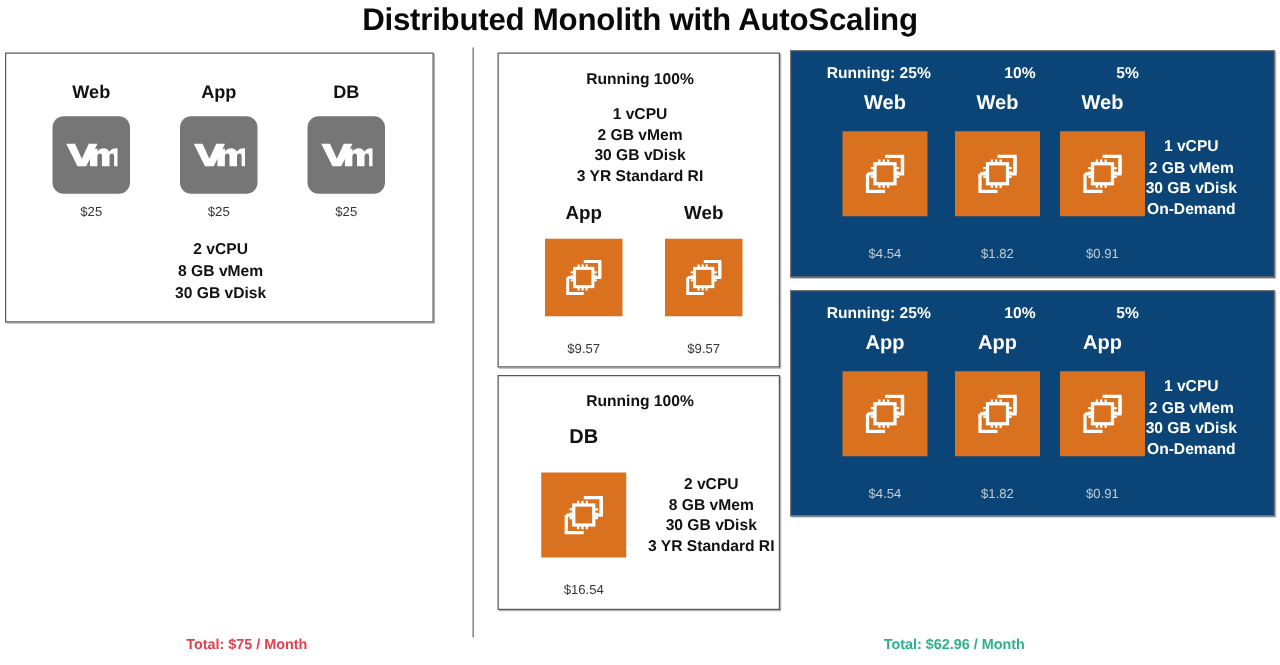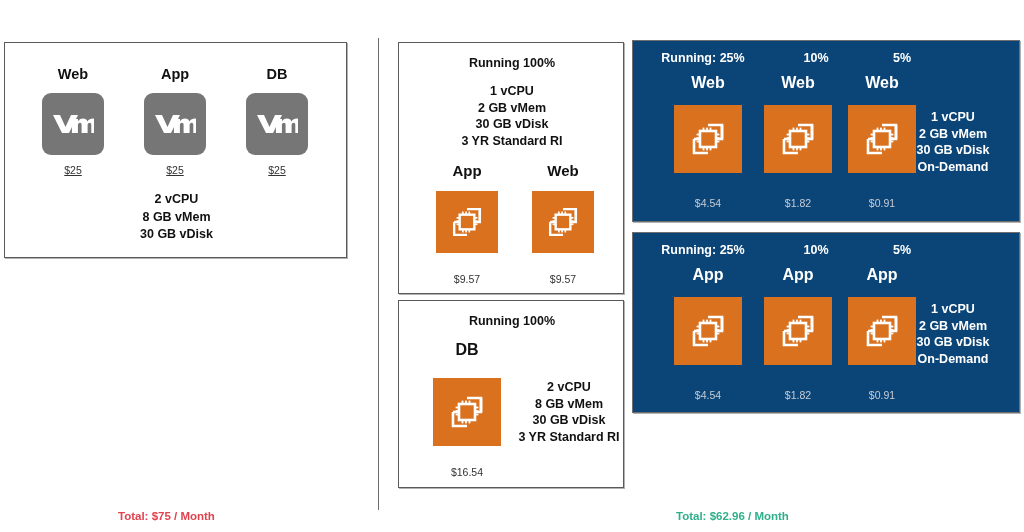--- a/index.html
+++ b/index.html
@@ -43,21 +43,21 @@
   .vm-col.c1{left:18px;top:22px;}
   .vm-col.c2{left:120px;top:22px;}
   .vm-col.c3{left:222px;top:22px;}
   .vm-label{font-size:14.5px;font-weight:bold;color:#111;line-height:18px;}
   .vm-logo{
     width:62px;height:62px;margin:10px auto 0;
     background:#767676;border-radius:9px;
     display:flex;align-items:center;justify-content:center;
   }
   .vm-logo svg{display:block;}
-  .vm-price{margin-top:9px;font-size:10.5px;color:#333;text-decoration:underline;}
+  .vm-price{margin-top:9px;font-size:10.5px;color:#333;}
   .left-spec{
     position:absolute;left:0;top:148px;width:343px;text-align:center;
     font-size:12.5px;font-weight:bold;line-height:17.5px;color:#111;
   }
 
   
   #divider{
     position:absolute;left:378px;top:38px;width:0;height:472px;
     border-left:1.5px solid #6e6e6e;
   }
@@ -114,29 +114,30 @@
     background:#d9711e;
     display:flex;align-items:center;justify-content:center;
   }
   .blue-price{margin-top:24px;font-size:10.5px;color:#c6ccd4;}
   .blue-spec{
     position:absolute;right:10px;top:68px;width:112px;text-align:center;
     font-size:12.5px;font-weight:bold;line-height:16.5px;color:#fff;
   }
 
   
-  .total{position:absolute;font-size:11.5px;font-weight:bold;}
+  .total{position:absolute;font-size:11.5px;font-weight:bold;margin-left:31px;}
   #total-left{left:118px;top:510px;color:#e2414d;}
   #total-right{left:676px;top:510px;color:#2fb08a;text-align:center;}
 </style>
 </head>
 <body>
 
 <div class="page">
 
+  <div class="title">Distributed Monolith with AutoScaling</div>
 
   <div class="box" id="left-panel">
 
     <div class="vm-col c1">
       <div class="vm-label">Web</div>
       <div class="vm-logo">
         <svg width="42" height="22" viewBox="0 0 42 22" aria-hidden="true">
           <path d="M1 2 h7 l5.5 12 L19 2 h7 l-9 18 h-7 z" fill="#ffffff"></path>
           <path d="M20 6 h6 v2.2 c1.4-1.9 3.1-2.6 5-2.6 2.2 0 3.7 1 4.4 2.8 1.5-2 3.2-2.8 5.3-2.8 3 0 4.6 1.9 4.6 5.3 V20 h-6 v-8.2 c0-1.4-.6-2.1-1.7-2.1-1.2 0-2 .9-2 2.4V20h-6v-8.2c0-1.4-.6-2.1-1.7-2.1-1.2 0-2 .9-2 2.4V20h-6z" fill="#ffffff"></path>
         </svg>

